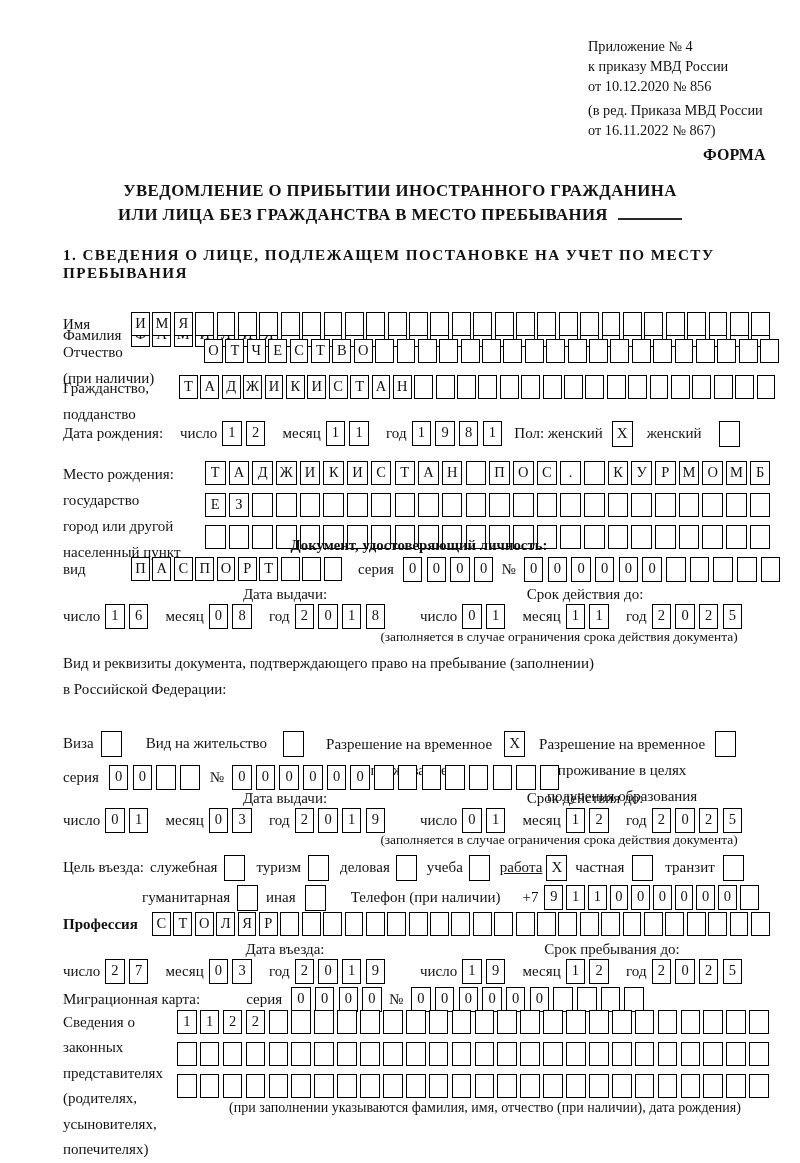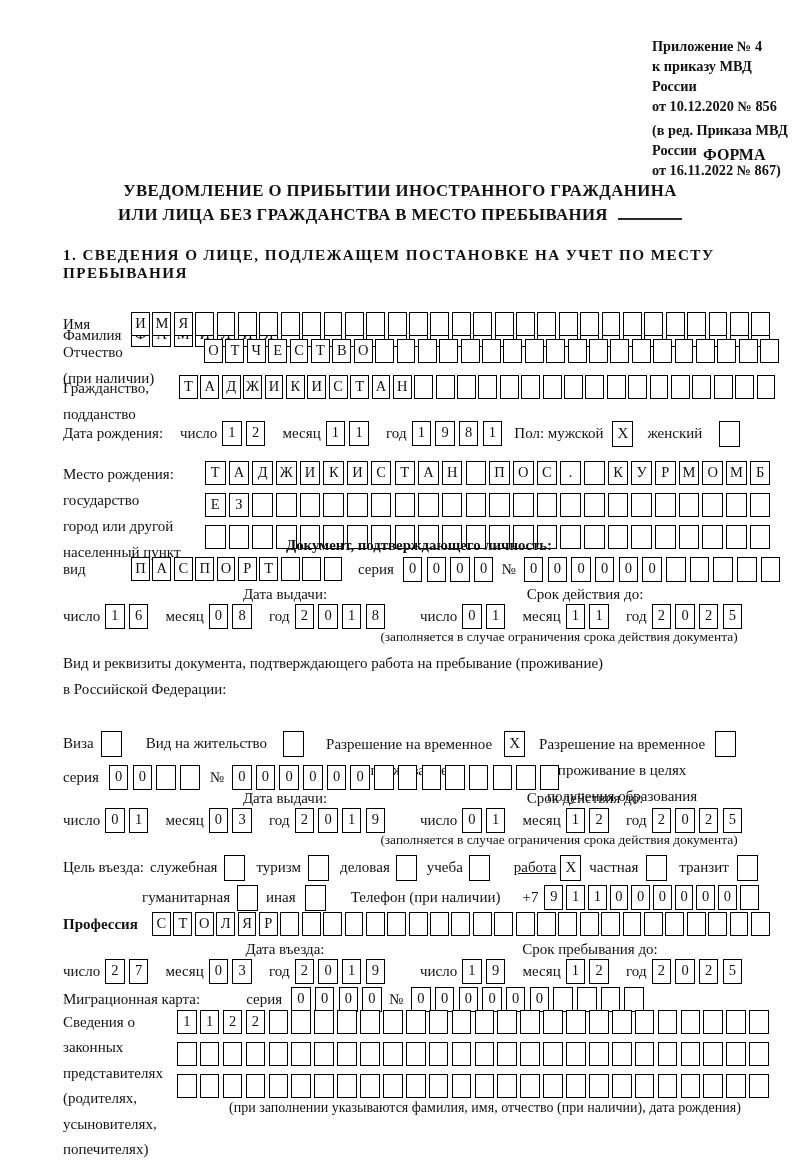--- a/index.html
+++ b/index.html
@@ -26,21 +26,21 @@
   .note{font-size:13.4px;text-align:center;}
   .colrows{display:flex;flex-direction:column;gap:8px;}
   .uline{display:inline-block;width:64px;border-bottom:2.2px solid #2a2a2a;margin-left:10px;}
   .appx{font-size:14.3px;line-height:20px;}
 </style>
 </head>
 <body>
 
 <div class="page">
 
-  <div class="abs appx" style="left:652px;top:36px;font-weight:bold;">
+  <div class="abs appx" style="left:588px;top:36px;">
     <div>Приложение № 4</div>
     <div>к приказу МВД России</div>
     <div>от 10.12.2020 № 856</div>
     <div style="margin-top:4px;">(в ред. Приказа МВД России</div>
     <div>от 16.11.2022 № 867)</div>
   </div>
 
   <div class="abs bold" style="left:703px;top:146px;font-size:16px;">ФОРМА</div>
 
   <div class="abs center bold" style="left:0;top:179px;width:800px;font-size:16.8px;line-height:24px;letter-spacing:0.4px;">
@@ -203,21 +203,21 @@
         <span class="cell">1</span>
         <span class="cell">1</span>
       </span>
     <span class="lbl gapL">год</span>
     <span class="cells">
         <span class="cell">1</span>
         <span class="cell">9</span>
         <span class="cell">8</span>
         <span class="cell">1</span>
       </span>
-    <span class="lbl" style="margin-left:8px;">Пол: мужской</span>
+    <span class="lbl" style="margin-left:8px;">Пол: женский</span>
     <span class="cbox" style="margin-left:4px;">X</span>
     <span class="lbl" style="margin-left:14px;">женский</span>
     <span class="cbox" style="margin-left:12px;"></span>
   </div>
 
   <div class="frow" style="left:63px;top:452px;margin-top:9px;">
     <span class="lbl ml" style="width:142px;">Место рождения:
 государство
 город или другой
 населенный пункт</span>
@@ -296,21 +296,21 @@
           <span class="cell empty"></span>
           <span class="cell empty"></span>
           <span class="cell empty"></span>
           <span class="cell empty"></span>
           <span class="cell empty"></span>
           <span class="cell empty"></span>
         </span>
     </span>
   </div>
 
-  <div class="abs center bold" style="left:63px;top:537px;width:712px;font-size:14.8px;">Документ, подтверждающего личность:</div>
+  <div class="abs center bold" style="left:63px;top:537px;width:712px;font-size:14.8px;">Документ, удостоверяющий личность:</div>
 
   <div class="frow" style="left:63px;top:557px;">
     <span class="lbl" style="width:68px;">вид</span>
     <span class="cells">
         <span class="cell">П</span>
         <span class="cell">А</span>
         <span class="cell">С</span>
         <span class="cell">П</span>
         <span class="cell">О</span>
         <span class="cell">Р</span>
@@ -378,21 +378,21 @@
     <span class="lbl gapL">год</span>
     <span class="cells">
         <span class="cell">2</span>
         <span class="cell">0</span>
         <span class="cell">2</span>
         <span class="cell">5</span>
       </span>
   </div>
   <div class="abs note" style="left:363px;top:629px;width:392px;">(заполняется в случае ограничения срока действия документа)</div>
 
-  <div class="abs lbl" style="left:63px;top:651px;">Вид и реквизиты документа, подтверждающего работа на пребывание (проживание)</div>
+  <div class="abs lbl" style="left:63px;top:651px;">Вид и реквизиты документа, подтверждающего право на пребывание (заполнении)</div>
   <div class="abs lbl" style="left:63px;top:677px;">в Российской Федерации:</div>
 
   <div class="frow" style="left:63px;top:711px;margin-top:20px;">
     <span class="lbl">Виза</span>
     <span class="cbox" style="margin-left:7px;"></span>
     <span class="lbl" style="margin-left:24px;">Вид на жительство</span>
     <span class="cbox" style="margin-left:16px;"></span>
     <span class="lbl ml center" style="margin-left:22px;max-width:200px;">Разрешение на временное
 проживание</span>
     <span class="cbox" style="margin-left:12px;">X</span>
@@ -475,21 +475,21 @@
   <div class="frow" style="left:63px;top:855px;">
     <span class="lbl">Цель въезда:</span>
     <span class="lbl" style="margin-left:6px;">служебная</span>
     <span class="cbox" style="margin-left:7px;"></span>
     <span class="lbl" style="margin-left:11px;">туризм</span>
     <span class="cbox" style="margin-left:7px;"></span>
     <span class="lbl" style="margin-left:11px;">деловая</span>
     <span class="cbox" style="margin-left:6px;"></span>
     <span class="lbl" style="margin-left:10px;">учеба</span>
     <span class="cbox" style="margin-left:6px;"></span>
-    <span class="lbl" style="margin-left:24px;text-decoration:underline;">работа</span>
+    <span class="lbl" style="margin-left:10px;text-decoration:underline;">работа</span>
     <span class="cbox" style="margin-left:4px;">X</span>
     <span class="lbl" style="margin-left:8px;">частная</span>
     <span class="cbox" style="margin-left:8px;"></span>
     <span class="lbl" style="margin-left:12px;">транзит</span>
     <span class="cbox" style="margin-left:8px;"></span>
   </div>
 
   <div class="frow" style="left:142px;top:885px;">
     <span class="lbl">гуманитарная</span>
     <span class="cbox" style="margin-left:7px;"></span>
@@ -540,21 +540,21 @@
         <span class="cell empty"></span>
         <span class="cell empty"></span>
         <span class="cell empty"></span>
         <span class="cell empty"></span>
         <span class="cell empty"></span>
         <span class="cell empty"></span>
       </span>
   </div>
 
   <div class="abs hdr" style="left:155px;top:941px;width:260px;">Дата въезда:</div>
-  <div class="abs hdr" style="left:450px;top:941px;width:280px;">Срок пребывания до:</div>
+  <div class="abs hdr" style="left:472px;top:941px;width:280px;">Срок пребывания до:</div>
 
   <div class="frow dg" style="left:63px;top:959px;">
     <span class="lbl">число</span>
     <span class="cells">
         <span class="cell">2</span>
         <span class="cell">7</span>
       </span>
     <span class="lbl gapL">месяц</span>
     <span class="cells">
         <span class="cell">0</span>

